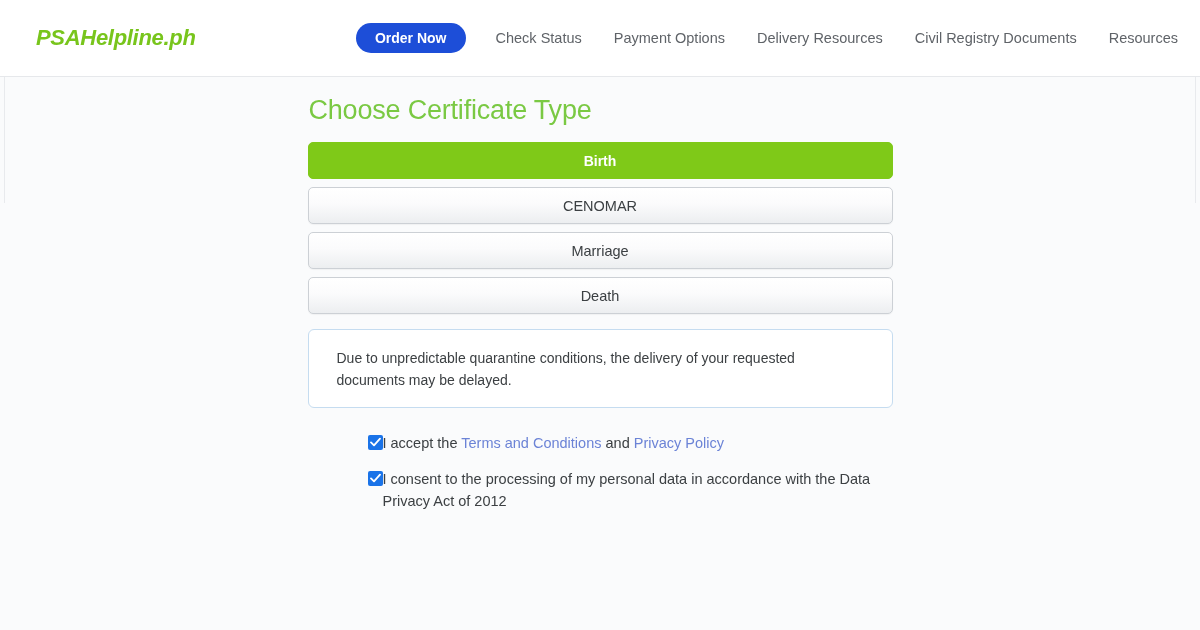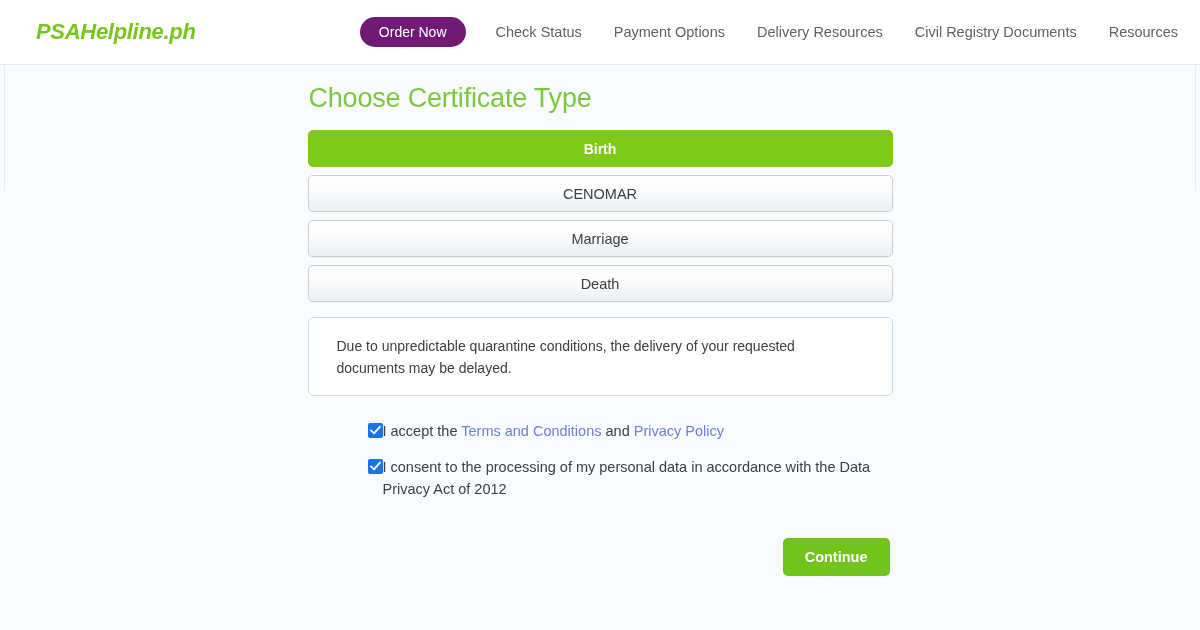--- a/index.html
+++ b/index.html
@@ -12,21 +12,21 @@
 
   body {
     font-family: "Liberation Sans", sans-serif;
     background: #fafbfc;
     color: #3c4043;
     -webkit-font-smoothing: antialiased;
   }
 
   
   .site-header {
-    height: 65px;
+    height: 77px;
     background: #ffffff;
     border-bottom: 1px solid #e6e8eb;
     display: flex;
     align-items: center;
     padding: 0 22px 0 36px;
     position: relative;
     z-index: 5;
   }
 
   .brand {
@@ -48,23 +48,23 @@
   .nav-item {
     font-size: 14.5px;
     color: #5f6368;
     padding: 0 16px;
     white-space: nowrap;
     line-height: 30px;
     cursor: pointer;
   }
 
   .nav-item.pill {
-    background: #701a75;
+    background: #1d4ed8;
     color: #ffffff;
-    font-weight: normal;
+    font-weight: bold;
     border-radius: 16px;
     padding: 0 19px;
     line-height: 30px;
     margin-right: 14px;
     font-size: 14px;
   }
 
   .nav-item.last { padding-right: 0; }
 
   
@@ -249,18 +249,15 @@
         <div class="checkbox">
           <svg width="11" height="11" viewBox="0 0 11 11">
             <path d="M1 5.4 L4 8.4 L10 1.6" fill="none" stroke="#ffffff" stroke-width="1.8" stroke-linecap="round" stroke-linejoin="round"></path>
           </svg>
         </div>
         <div class="consent-text">I consent to the processing of my personal data in accordance with the Data Privacy Act of 2012</div>
       </div>
 
     </div>
 
-    <div class="actions">
-      <button class="continue-btn">Continue</button>
-    </div>
 
   </div>
 </div>
 
 </body></html>

